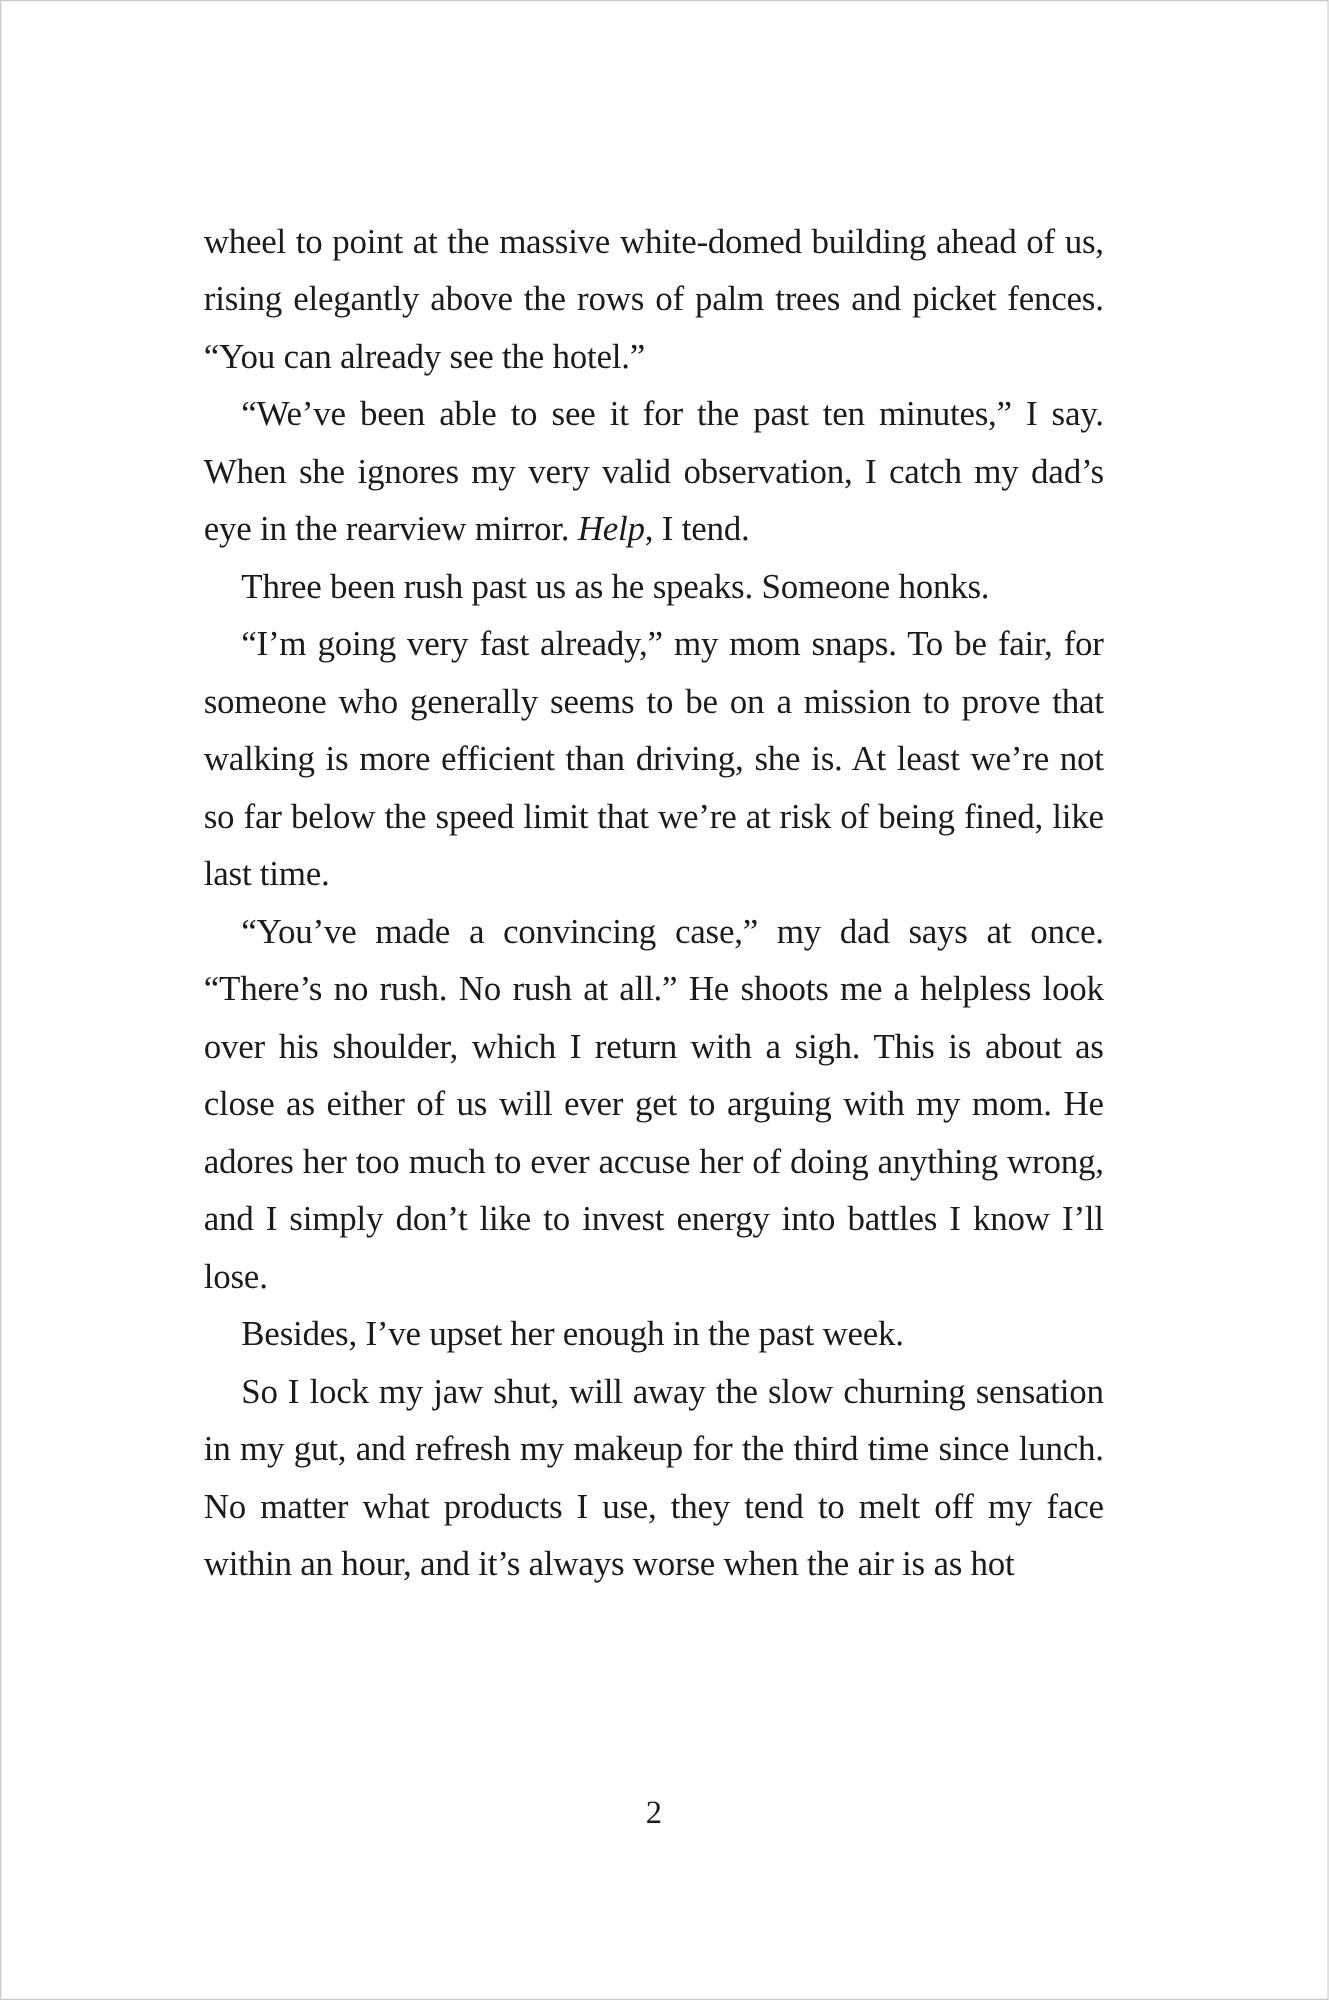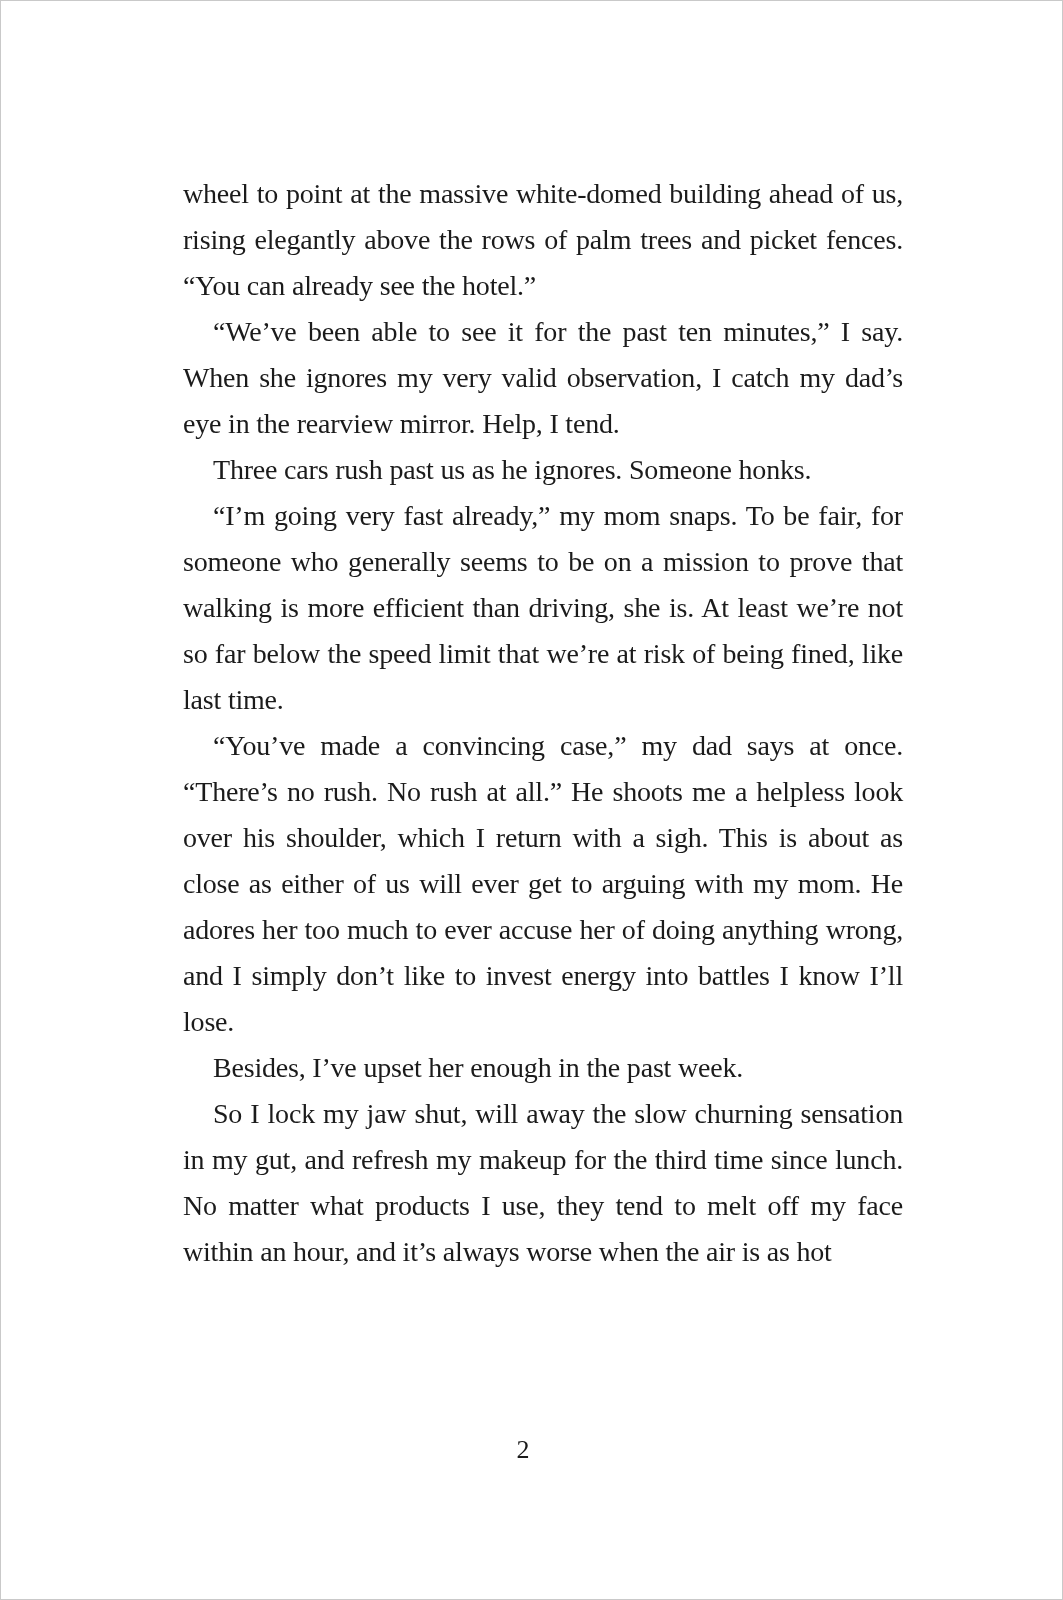--- a/index.html
+++ b/index.html
@@ -20,49 +20,49 @@
   }
   .text-block {
     position: absolute;
     left: 162px;
     top: 170px;
     width: 720px;
     text-align: justify;
     font-size: 28px;
     line-height: 46px;
     letter-spacing: -0.2px;
-    margin-left: 20px;
   }
   .text-block p {
     margin: 0;
     padding: 0;
     text-indent: 30px;
   }
   .text-block p.no-indent {
     text-indent: 0;
   }
   .italic {
+    font-style: italic;
   }
   .page-number {
     position: absolute;
     left: 162px;
     top: 1434px;
     width: 720px;
     text-align: center;
     font-size: 26px;
     color: #1b1b1b;
   }
 </style>
 </head>
 <body>
 
 <div class="page">
   <div class="text-block">
       <p class="no-indent"><span>wheel to point at the massive white-domed building ahead of us, rising elegantly above the rows of palm trees and picket fences. “You can already see the hotel.”</span></p>
       <p><span>“We’ve been able to see it for the past ten minutes,” I say. When she ignores my very valid observation, I catch my dad’s eye in the rearview mirror. </span><span class="italic">Help</span><span>, I tend.</span></p>
-      <p><span>Three cars rush past us as he ignores. Someone honks.</span></p>
+      <p><span>Three been rush past us as he speaks. Someone honks.</span></p>
       <p><span>“I’m going very fast already,” my mom snaps. To be fair, for someone who generally seems to be on a mission to prove that walking is more efficient than driving, she is. At least we’re not so far below the speed limit that we’re at risk of being fined, like last time.</span></p>
       <p><span>“You’ve made a convincing case,” my dad says at once. “There’s no rush. No rush at all.” He shoots me a helpless look over his shoulder, which I return with a sigh. This is about as close as either of us will ever get to arguing with my mom. He adores her too much to ever accuse her of doing anything wrong, and I simply don’t like to invest energy into battles I know I’ll lose.</span></p>
       <p><span>Besides, I’ve upset her enough in the past week.</span></p>
       <p><span>So I lock my jaw shut, will away the slow churning sensation in my gut, and refresh my makeup for the third time since lunch. No matter what products I use, they tend to melt off my face within an hour, and it’s always worse when the air is as hot</span></p>
     </div>
   <div class="page-number">2</div>
 </div>
 
 </body></html>

